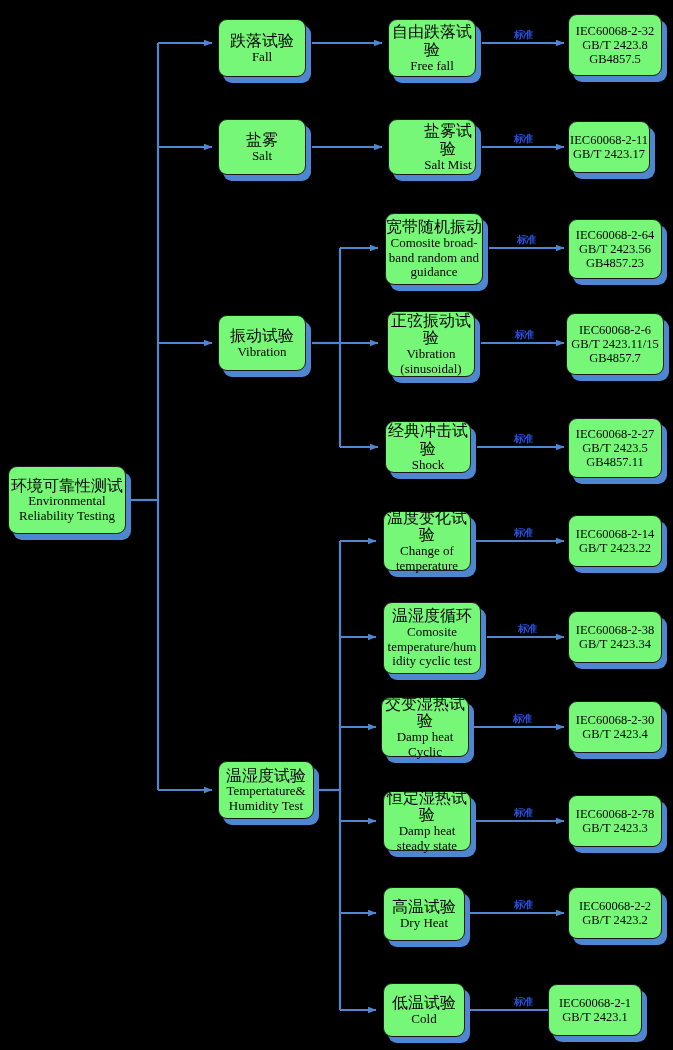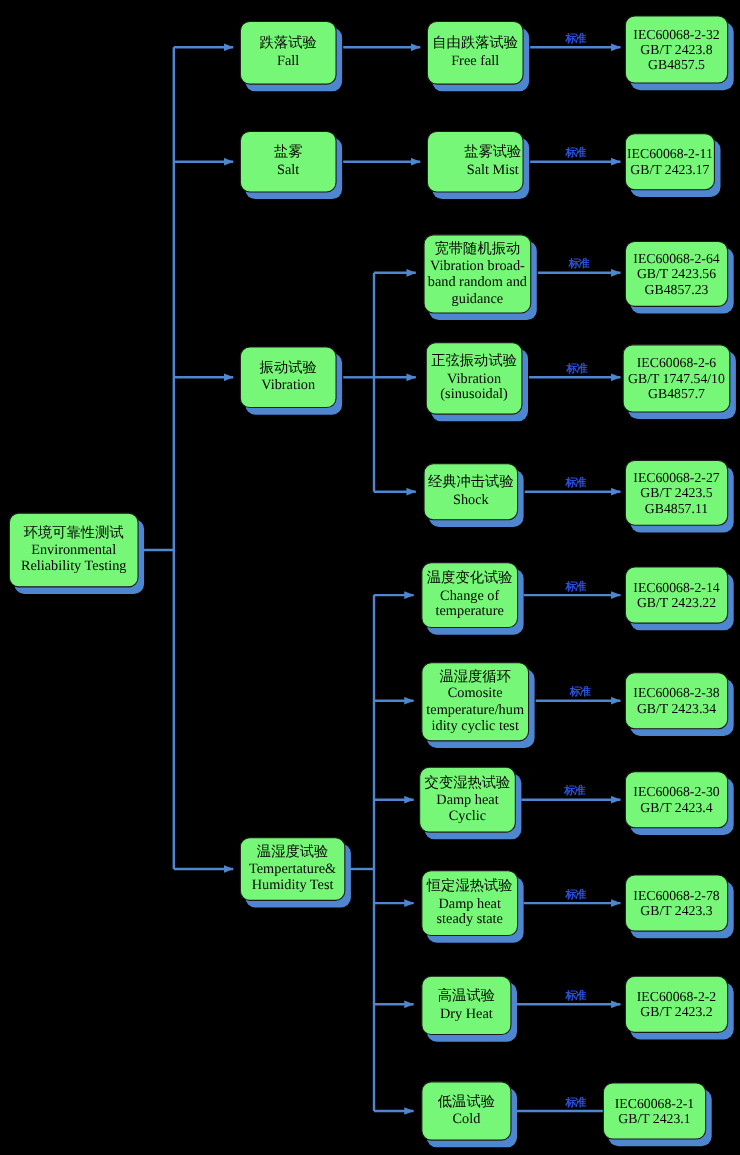--- a/index.html
+++ b/index.html
@@ -5,21 +5,21 @@
   html,body{margin:0;padding:0;background:#000;}
   body{width:673px;height:1050px;position:relative;overflow:hidden;
        font-family:"Liberation Serif","DejaVu Serif",serif;}
   #canvas{position:absolute;inset:0;width:673px;height:1050px;}
   svg#wires{position:absolute;left:0;top:0;width:673px;height:1050px;}
   .node{position:absolute;box-sizing:border-box;
         background:#77f777;border:1px solid #1b1b1b;border-radius:9px;
         display:flex;flex-direction:column;align-items:center;justify-content:center;
         text-align:center;color:#000;line-height:1.12;
         box-shadow:5px 6px 0 0 #4f86d0;}
-  .node .cn{font-family:"DejaVu Sans","Liberation Sans",sans-serif;font-size:13px;}
+  .node .cn{font-family:"DejaVu Sans","Liberation Sans",sans-serif;font-size:16px;}
   .node .en{font-size:13px;}
   .node.spec{justify-content:center;}
   .node.spec .ln{font-size:12.5px;white-space:nowrap;}
   .edge-label{position:absolute;color:#2b4fd8;font-size:10px;font-weight:bold;
               font-family:"DejaVu Sans","Liberation Sans",sans-serif;
               letter-spacing:-1px;white-space:nowrap;}
 </style>
 </head>
 <body>
 
@@ -101,21 +101,21 @@
   <div class="node" style="left:388px;top:19px;width:88px;height:58px;">
     <span class="cn">自由跌落试验</span>
     <span class="en">Free fall</span>
   </div>
   <div class="node" style="left:388px;top:119px;width:88px;height:56px;padding-left:32px;">
     <span class="cn">盐雾试验</span>
     <span class="en">Salt Mist</span>
   </div>
   <div class="node" style="left:385px;top:213px;width:98px;height:72px;">
     <span class="cn">宽带随机振动</span>
-    <span class="en">Vibration broad-</span>
+    <span class="en">Comosite broad-</span>
     <span class="en">band random and</span>
     <span class="en">guidance</span>
   </div>
   <div class="node" style="left:387px;top:311px;width:88px;height:66px;">
     <span class="cn">正弦振动试验</span>
     <span class="en">Vibration</span>
     <span class="en">(sinusoidal)</span>
   </div>
   <div class="node" style="left:385px;top:421px;width:86px;height:52px;">
     <span class="cn">经典冲击试验</span>
@@ -160,21 +160,21 @@
     <span class="ln">IEC60068-2-11</span>
     <span class="ln">GB/T 2423.17</span>
   </div>
   <div class="node spec" style="left:568px;top:219px;width:94px;height:60px;">
     <span class="ln">IEC60068-2-64</span>
     <span class="ln">GB/T 2423.56</span>
     <span class="ln">GB4857.23</span>
   </div>
   <div class="node spec" style="left:566px;top:313px;width:98px;height:62px;">
     <span class="ln">IEC60068-2-6</span>
-    <span class="ln">GB/T 1747.54/10</span>
+    <span class="ln">GB/T 2423.11/15</span>
     <span class="ln">GB4857.7</span>
   </div>
   <div class="node spec" style="left:568px;top:418px;width:94px;height:60px;">
     <span class="ln">IEC60068-2-27</span>
     <span class="ln">GB/T 2423.5</span>
     <span class="ln">GB4857.11</span>
   </div>
   <div class="node spec" style="left:568px;top:515px;width:94px;height:52px;">
     <span class="ln">IEC60068-2-14</span>
     <span class="ln">GB/T 2423.22</span>

